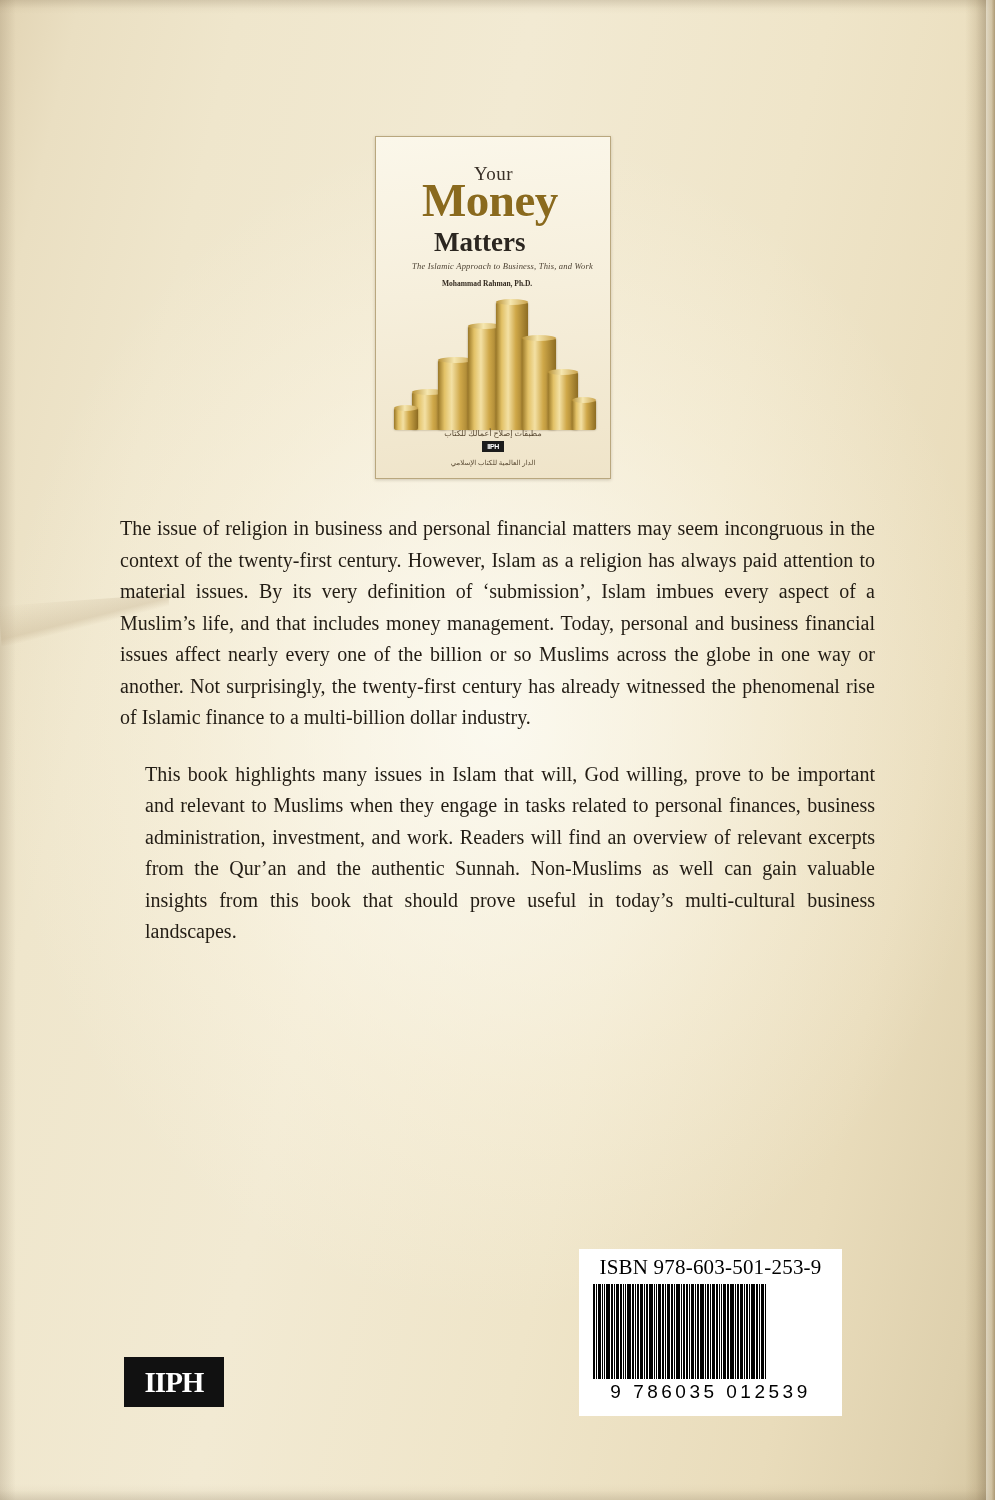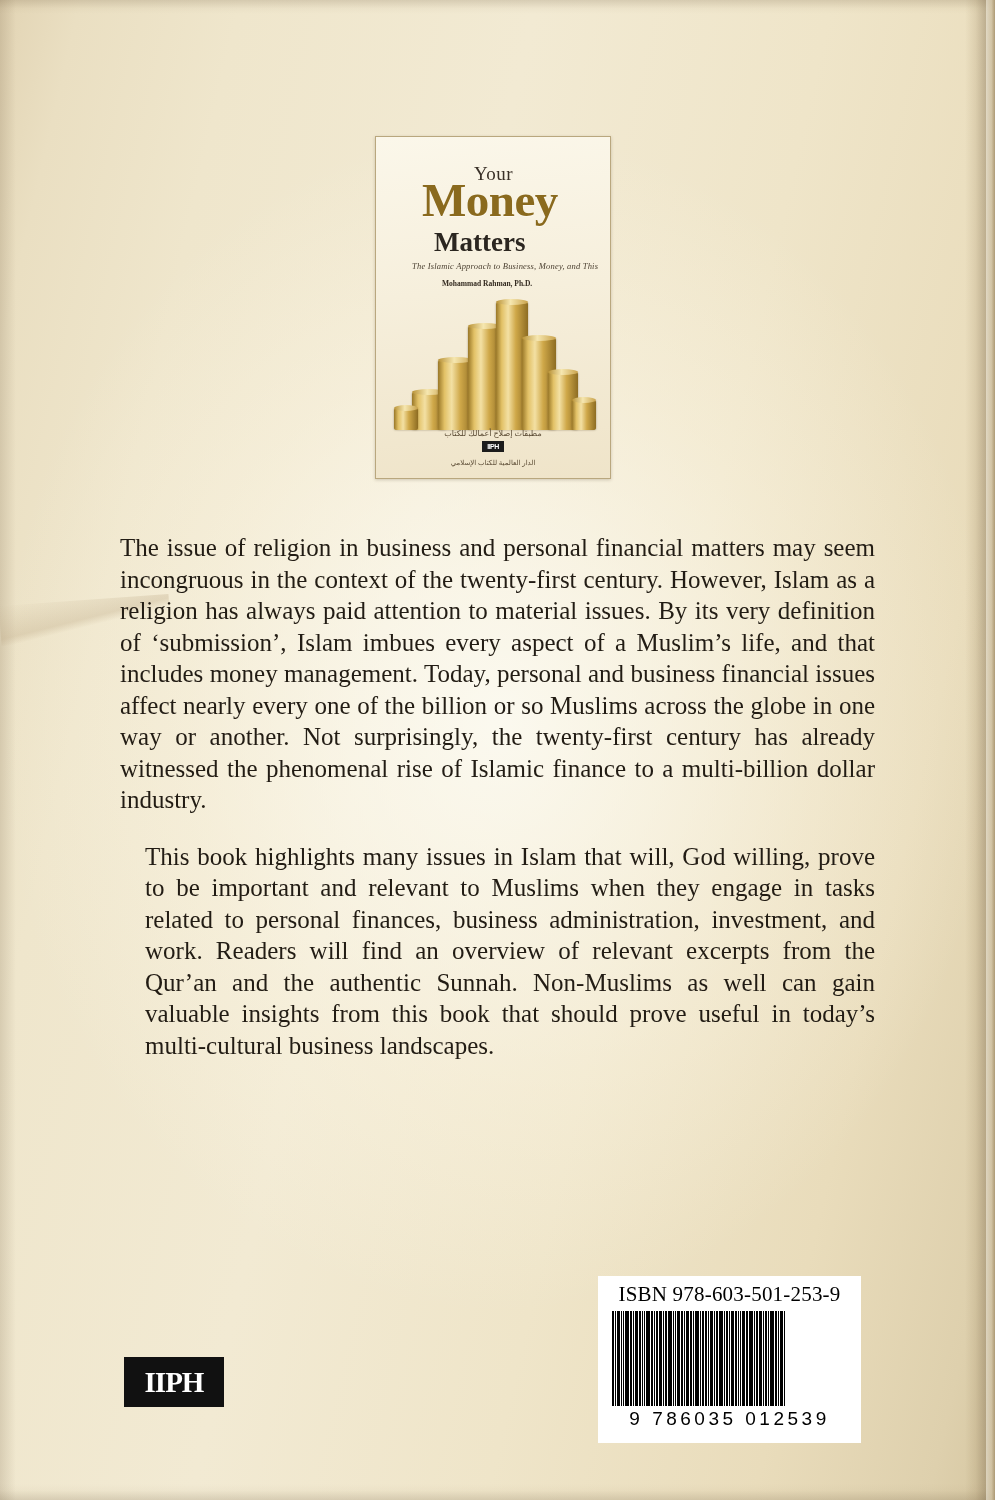--- a/index.html
+++ b/index.html
@@ -179,24 +179,24 @@
     height: 6px;
     border-radius: 50%;
     background: linear-gradient(90deg, #b99235, #f6e7b0 45%, #c9a24a);
   }
 
   
   .blurb {
     position: absolute;
     left: 120px;
     right: 120px;
-    top: 532px;
+    top: 513px;
     color: #221c14;
     font-family: "Liberation Serif", serif;
-    font-size: 25px;
+    font-size: 20px;
     line-height: 31.5px;
     text-align: justify;
   }
   .blurb p {
     margin: 0 0 25px 0;
     text-align: justify;
   }
   .blurb p:last-child { margin-bottom: 0; margin-left: 25px; }
 
   .about {
@@ -234,28 +234,27 @@
     font-size: 29px;
     letter-spacing: -1px;
     display: flex;
     align-items: center;
     justify-content: center;
   }
 
   
   .isbn-box {
     position: absolute;
-    left: 598px;
+    left: 579px;
     top: 1249px;
     width: 263px;
     height: 167px;
     background: #ffffff;
     box-sizing: border-box;
     padding: 6px 8px 4px 8px;
-    margin-top: 27px;
   }
   .isbn-text {
     font-family: "Liberation Serif", serif;
     font-size: 21px;
     color: #000;
     text-align: center;
     letter-spacing: 0.2px;
     margin-bottom: 4px;
   }
   .barcode {
@@ -286,21 +285,21 @@
   <div class="top-edge"></div>
   <div class="left-edge"></div>
   <div class="bottom-edge"></div>
   <div class="crease"></div>
 
   <div class="cover-thumb">
     <div class="cover-inner">
       <div class="ct-your">Your</div>
       <div class="ct-money">Money</div>
       <div class="ct-matters">Matters</div>
-      <div class="ct-sub">The Islamic Approach to Business, Money, and This</div>
+      <div class="ct-sub">The Islamic Approach to Business, This, and Work</div>
       <div class="ct-author">Mohammad Rahman, Ph.D.</div>
 
       <div class="coins">
         <div class="coin-stack" style="left:36px;width:34px;height:38px;"></div>
         <div class="coin-stack" style="left:62px;width:36px;height:70px;"></div>
         <div class="coin-stack" style="left:92px;width:34px;height:104px;"></div>
         <div class="coin-stack" style="left:120px;width:32px;height:128px;"></div>
         <div class="coin-stack" style="left:146px;width:34px;height:92px;"></div>
         <div class="coin-stack" style="left:172px;width:30px;height:58px;"></div>
         <div class="coin-stack" style="left:18px;width:24px;height:22px;"></div>

